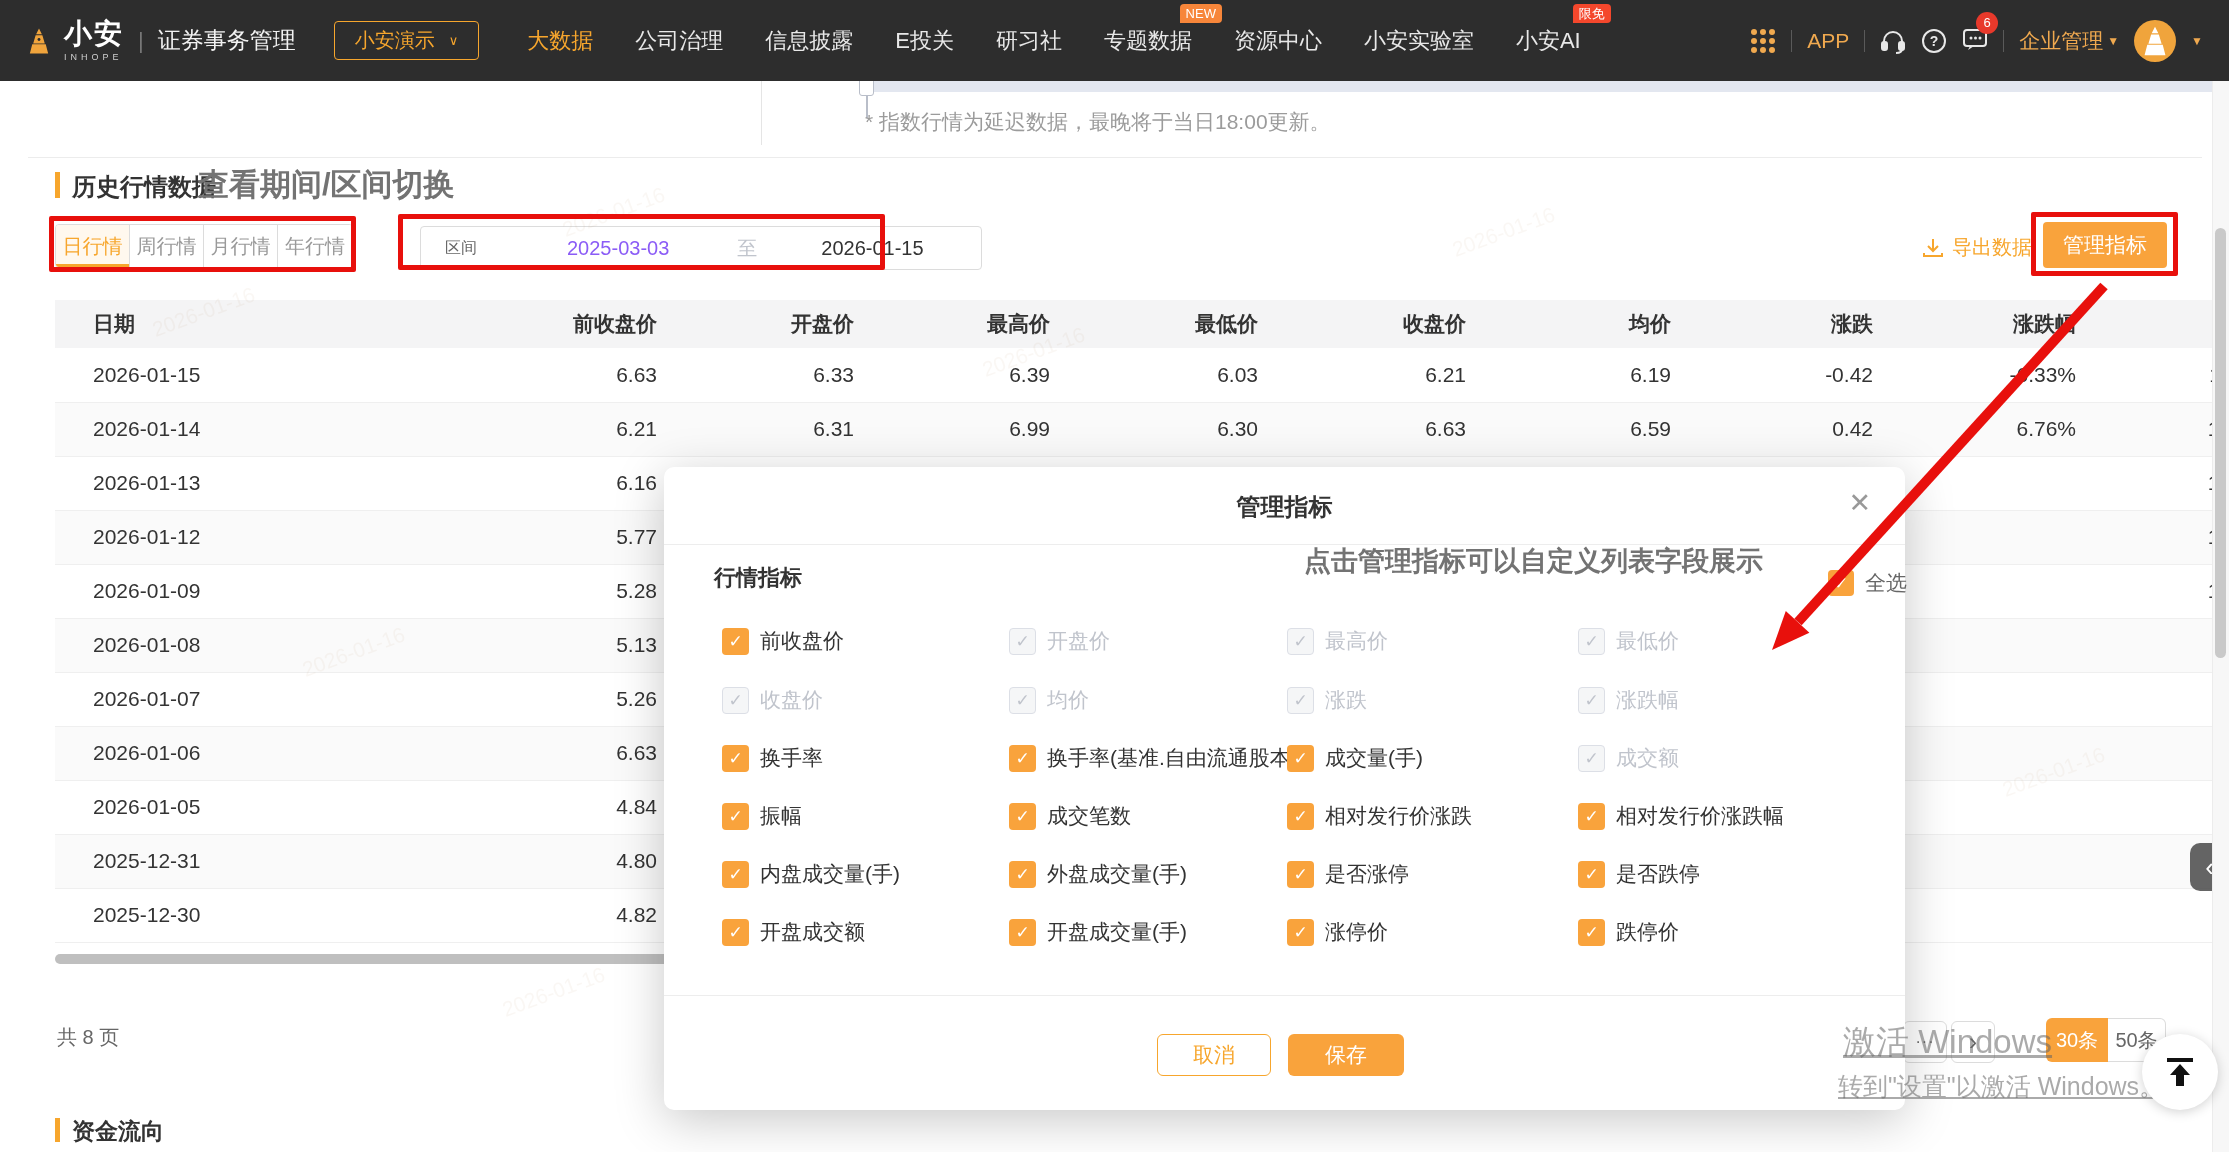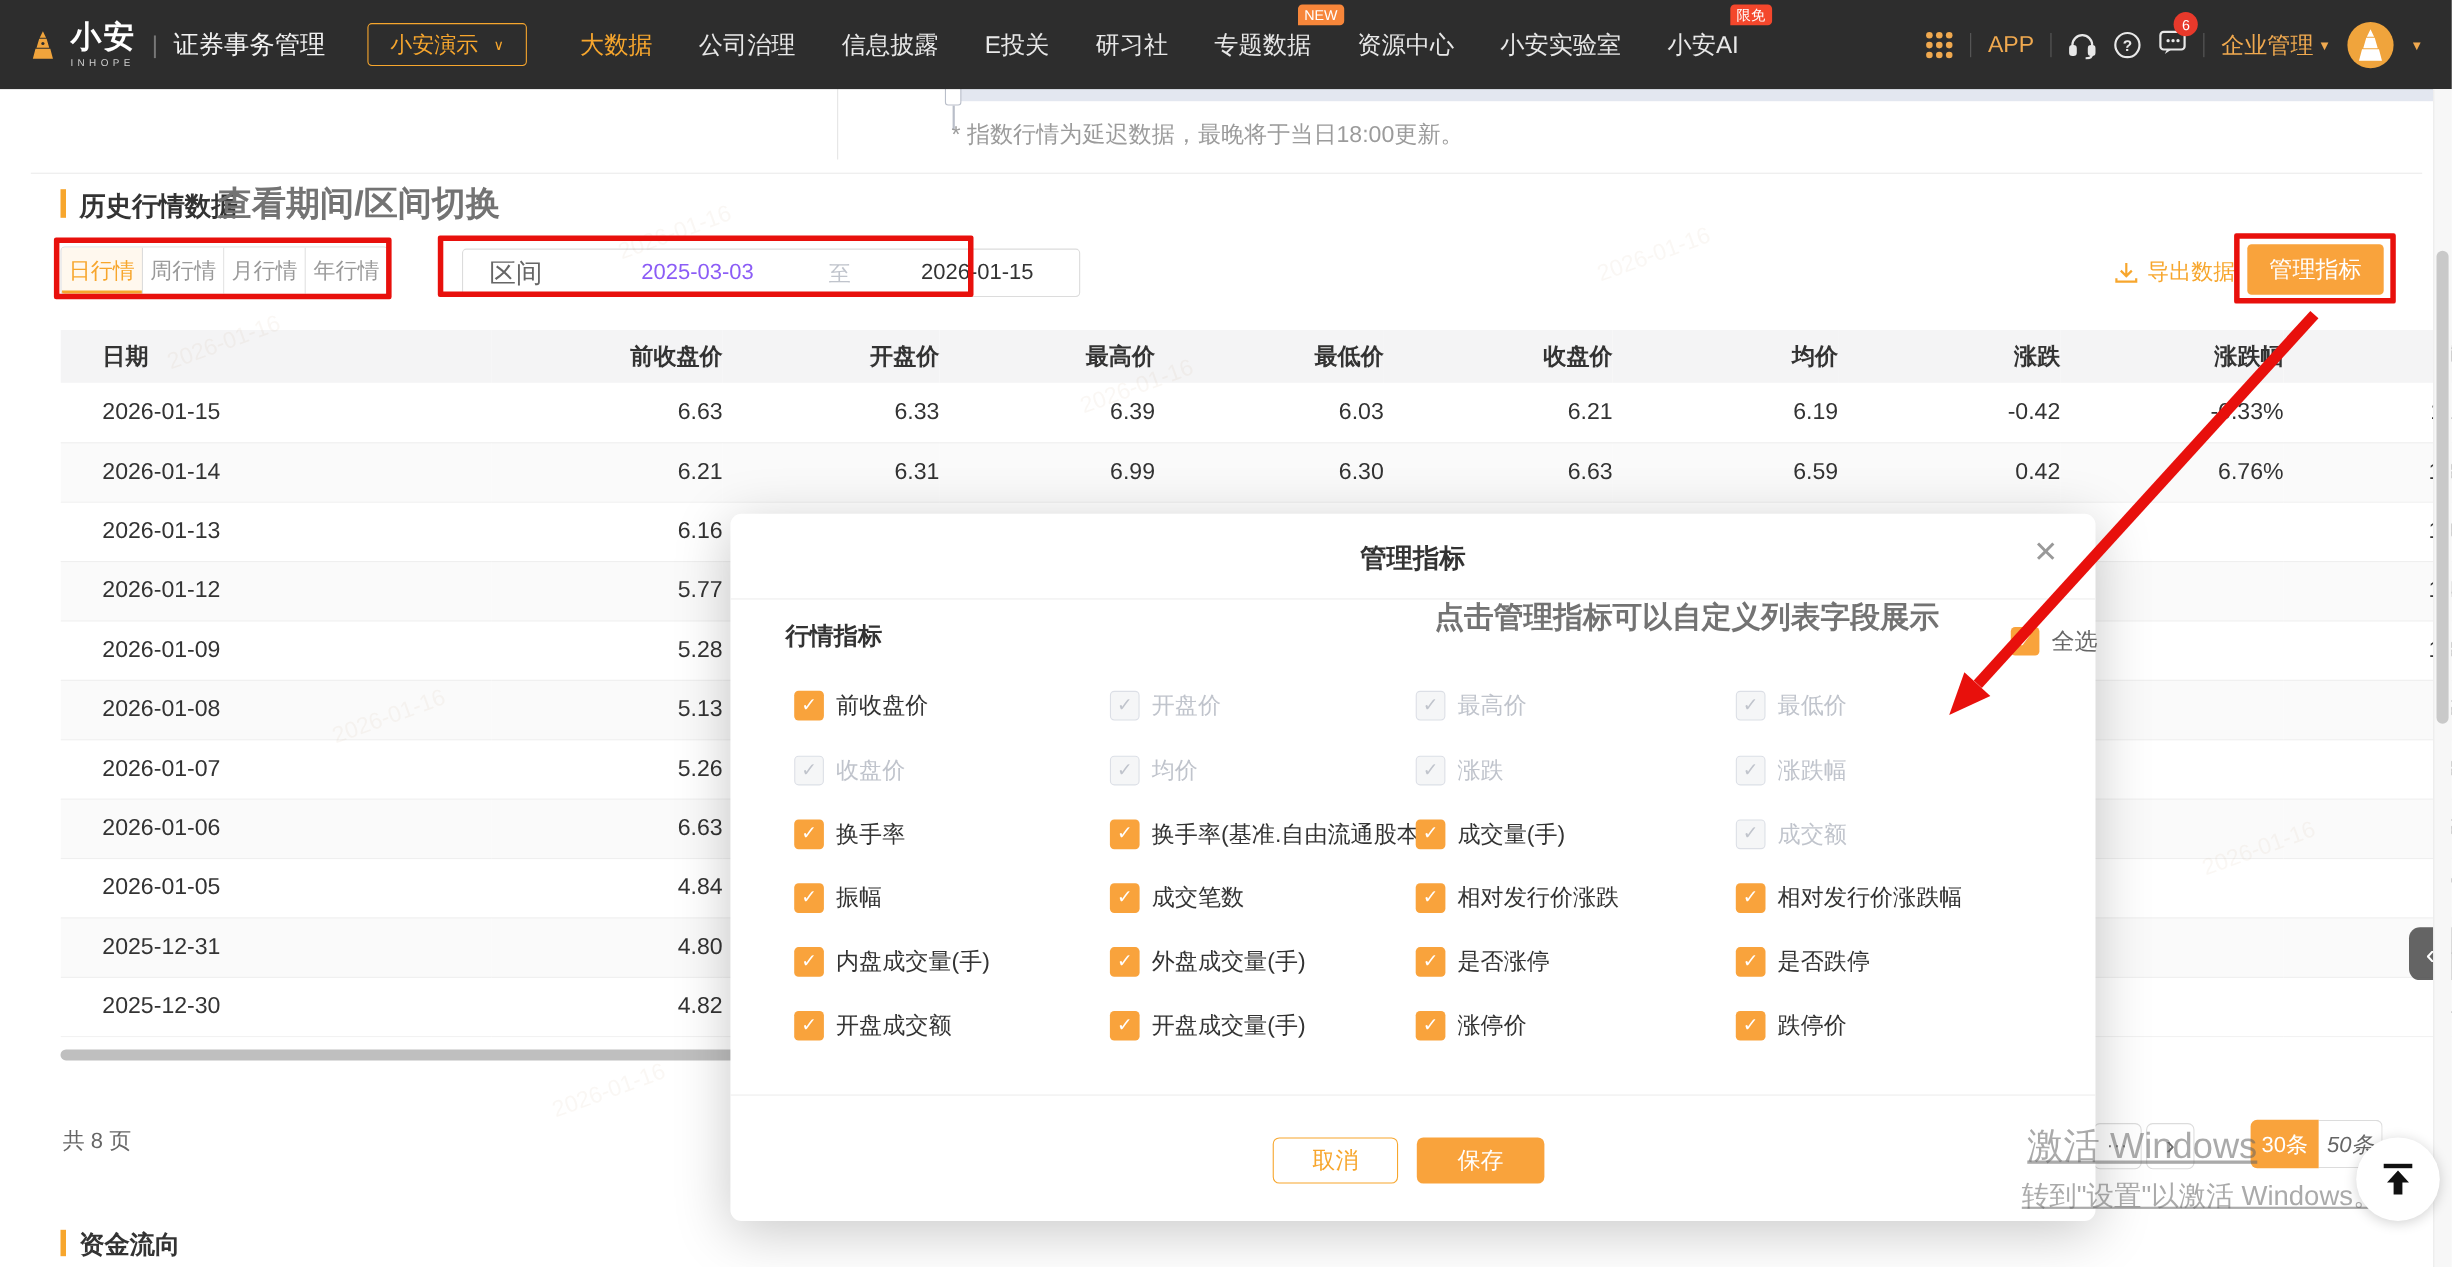--- a/index.html
+++ b/index.html
@@ -59,21 +59,21 @@
   table.quotes th:first-child, table.quotes td:first-child { text-align:left; padding-left:38px; }
   table.quotes td { height:54px; font-size:21px; color:#333; text-align:right; border-bottom:1px solid #efefef; padding:0; }
   table.quotes tr.even td { background:#fafafa; }
   td.neg { color:#2abf7c; } td.pos { color:#f04134; }
 
   
   .pg-btn { border:1px solid #dcdcdc; border-radius:6px; background:#fff; color:#666; display:flex;
             align-items:center; justify-content:center; cursor:pointer; }
   .size-btn { display:flex; align-items:center; justify-content:center; font-size:20px; cursor:pointer; }
   .size-active { background:#f9a33c; color:#fff; border-radius:6px 0 0 6px; }
-  .size-plain { background:#fff; color:#666; border:1px solid #dcdcdc; border-left:none; border-radius:0 6px 6px 0;font-style:italic; }
+  .size-plain { background:#fff; color:#666; border:1px solid #dcdcdc; border-left:none; border-radius:0 6px 6px 0; }
   .win-wm { color:rgba(100,100,100,.55); z-index:70; pointer-events:none;text-decoration:underline; }
 
   
   #modal { position:absolute; left:664px; top:467px; width:1241px; height:643px; background:#fff; border-radius:10px;
            box-shadow:0 10px 50px rgba(0,0,0,.22); z-index:50; }
   .modal-title { position:absolute; left:0; top:24px; width:100%; text-align:center; font-size:24px; font-weight:bold; color:#333; }
   .modal-close { position:absolute; right:34px; top:20px; font-size:27px; color:#999; cursor:pointer; }
   .m-div { position:absolute; left:0; width:100%; height:1px; background:#ededed; }
   .group-label { position:absolute; left:50px; top:96px; font-size:22px; font-weight:600; color:#333; }
   .cb-item { position:absolute; display:flex; align-items:center; gap:11px; }
@@ -192,21 +192,21 @@
   <div class="abs sec-title" style="left:72px;top:171px;">历史行情数据</div>
   <div class="abs red-note" style="left:198px;top:164px;font-size:31px;">查看期间/区间切换</div>
 
   <div class="abs tabs" style="left:55px;top:224px;" id="period-tabs">
       <div class="tab active">日行情</div>
       <div class="tab">周行情</div>
       <div class="tab">月行情</div>
       <div class="tab">年行情</div>
     </div>
   <div class="abs range-box" style="left:420px;top:226px;width:562px;">
-    <span style="font-size:24px;color:#666;margin-left:24px;">区间</span>
+    <span style="font-size:16px;color:#666;margin-left:24px;">区间</span>
     <span style="font-size:20px;color:#8b5cf6;margin-left:90px;">2025-03-03</span>
     <span style="font-size:20px;color:#c0c4cc;margin-left:68px;">至</span>
     <span style="font-size:20px;color:#333;margin-left:64px;">2026-01-15</span>
   </div>
   <div class="abs export-link" style="left:1922px;top:234px;">
     <svg width="22" height="22" viewBox="0 0 22 22" fill="none" stroke="#f7a62d" stroke-width="2">
       <path d="M11 2 v11 M6 9 l5 5 5-5 M2 16 v3 h18 v-3"></path>
     </svg>
     <span>导出数据</span>
   </div>

